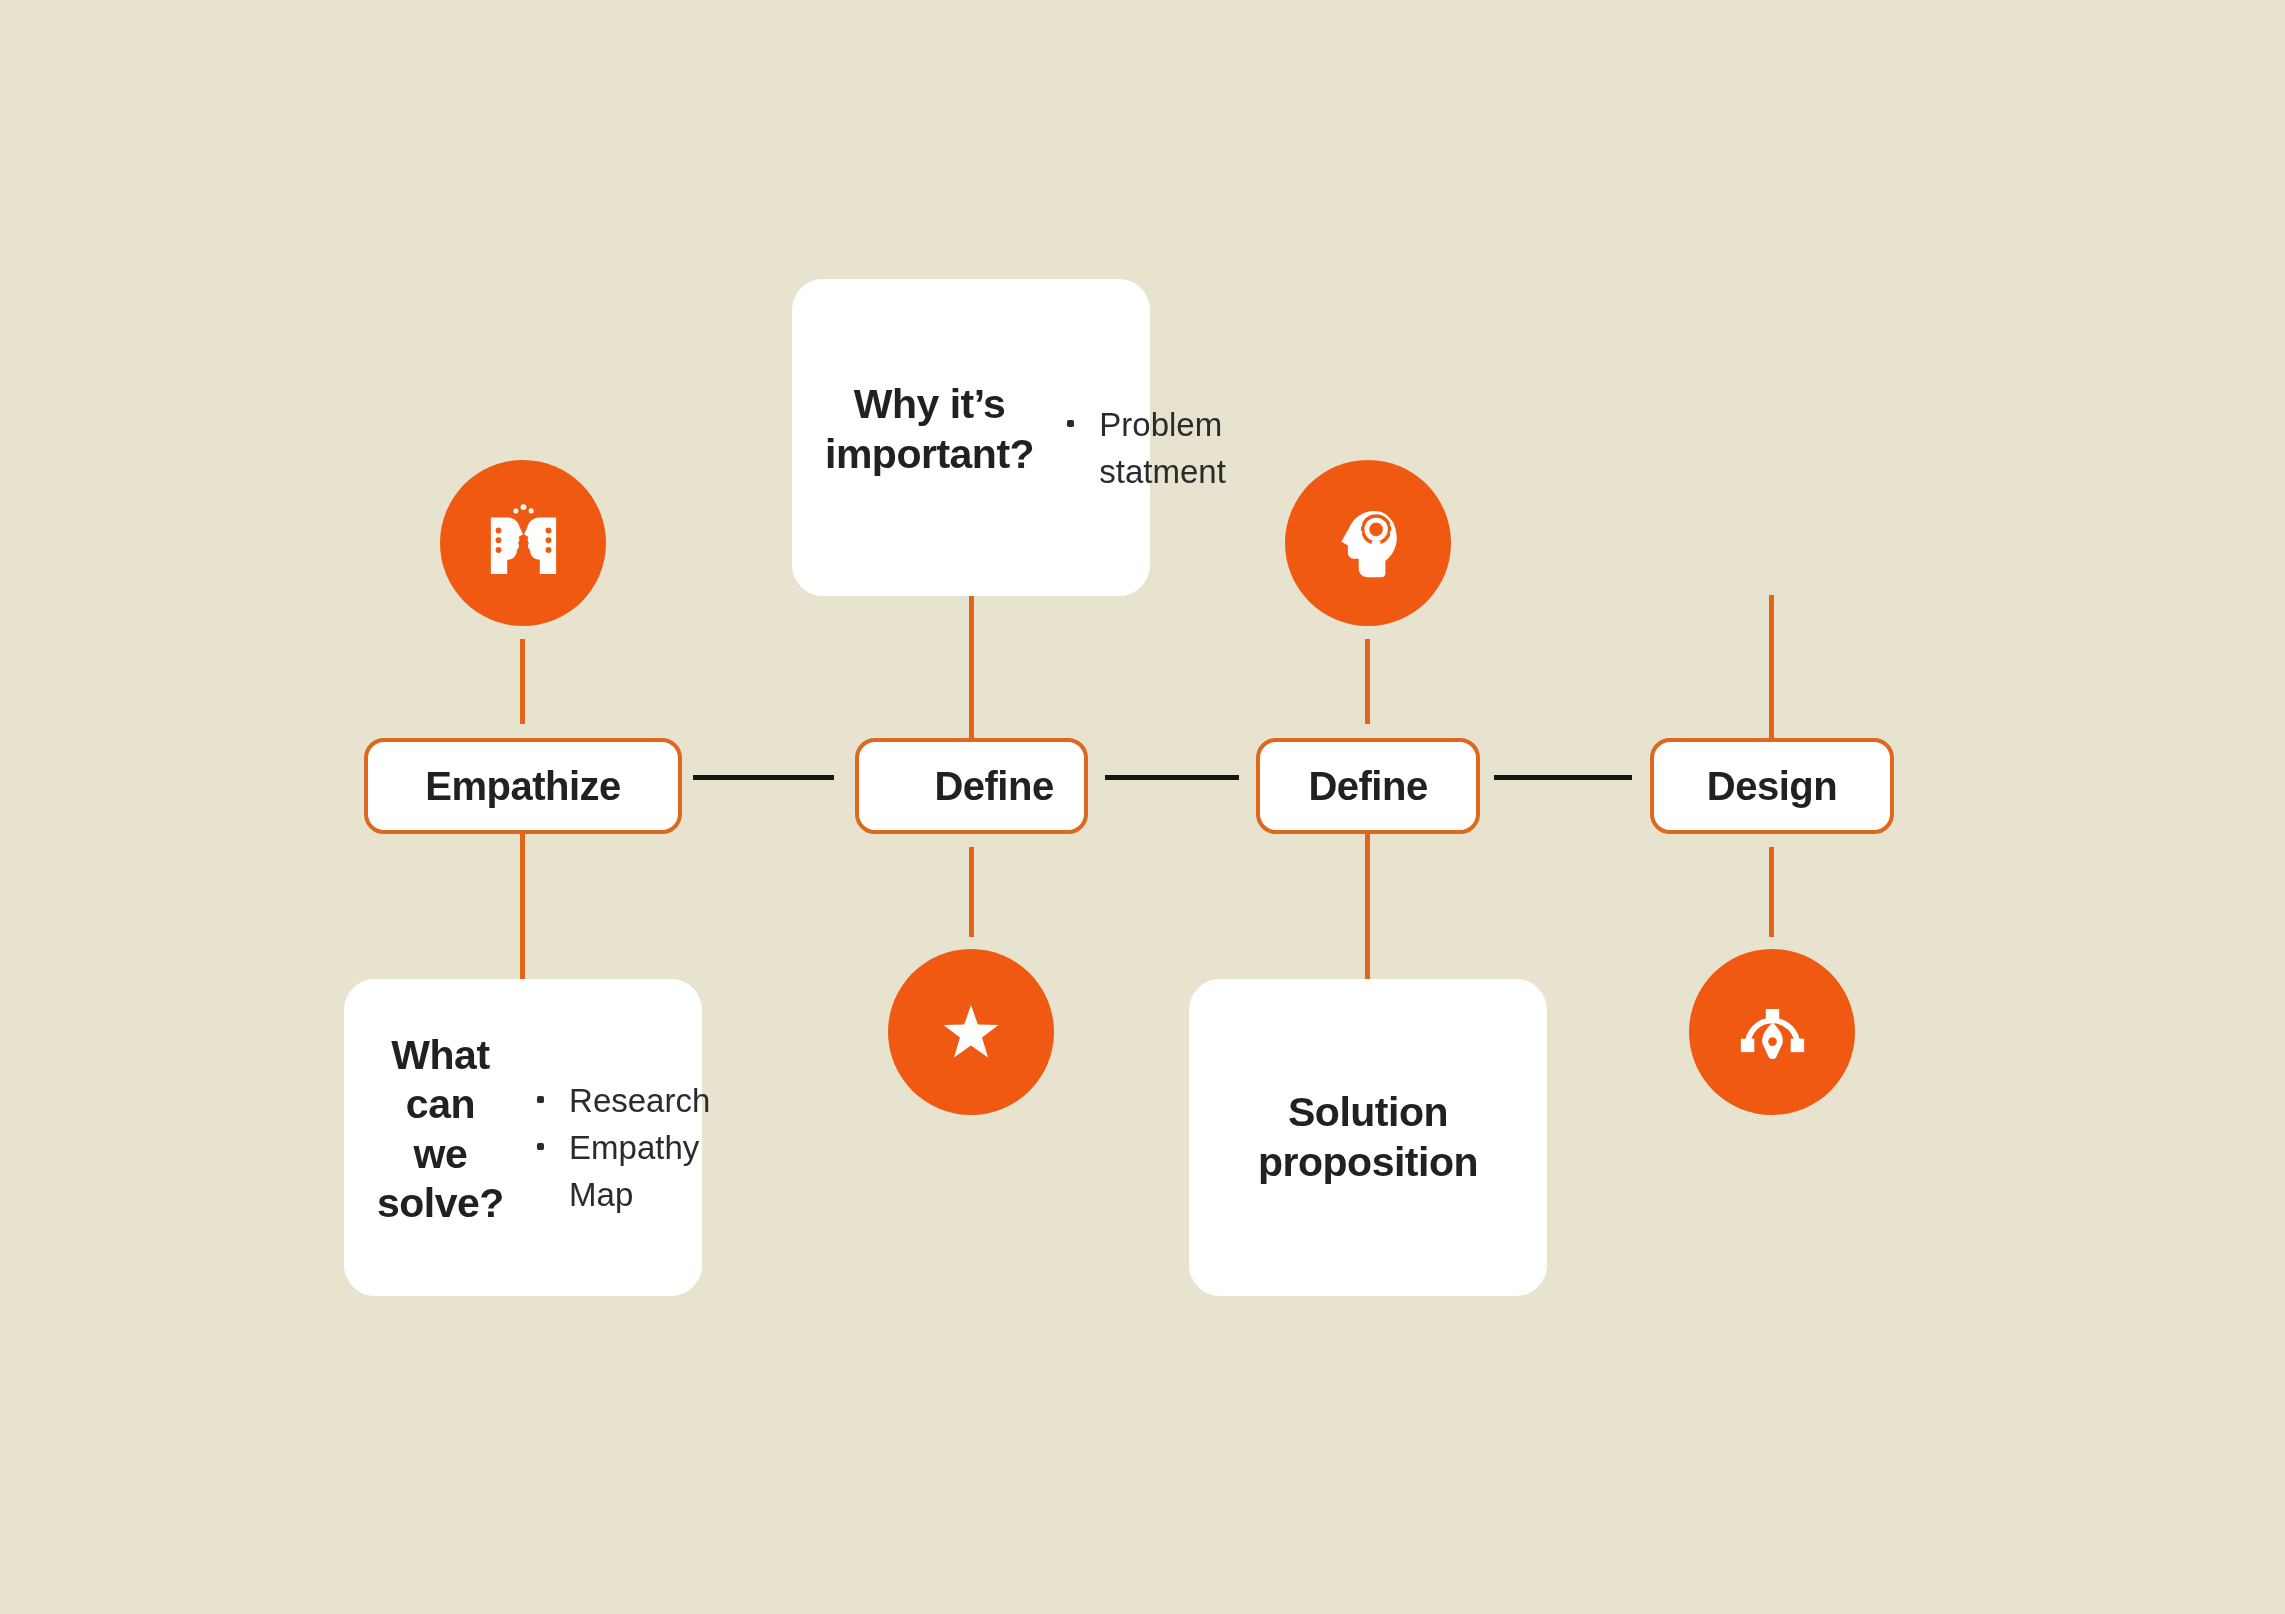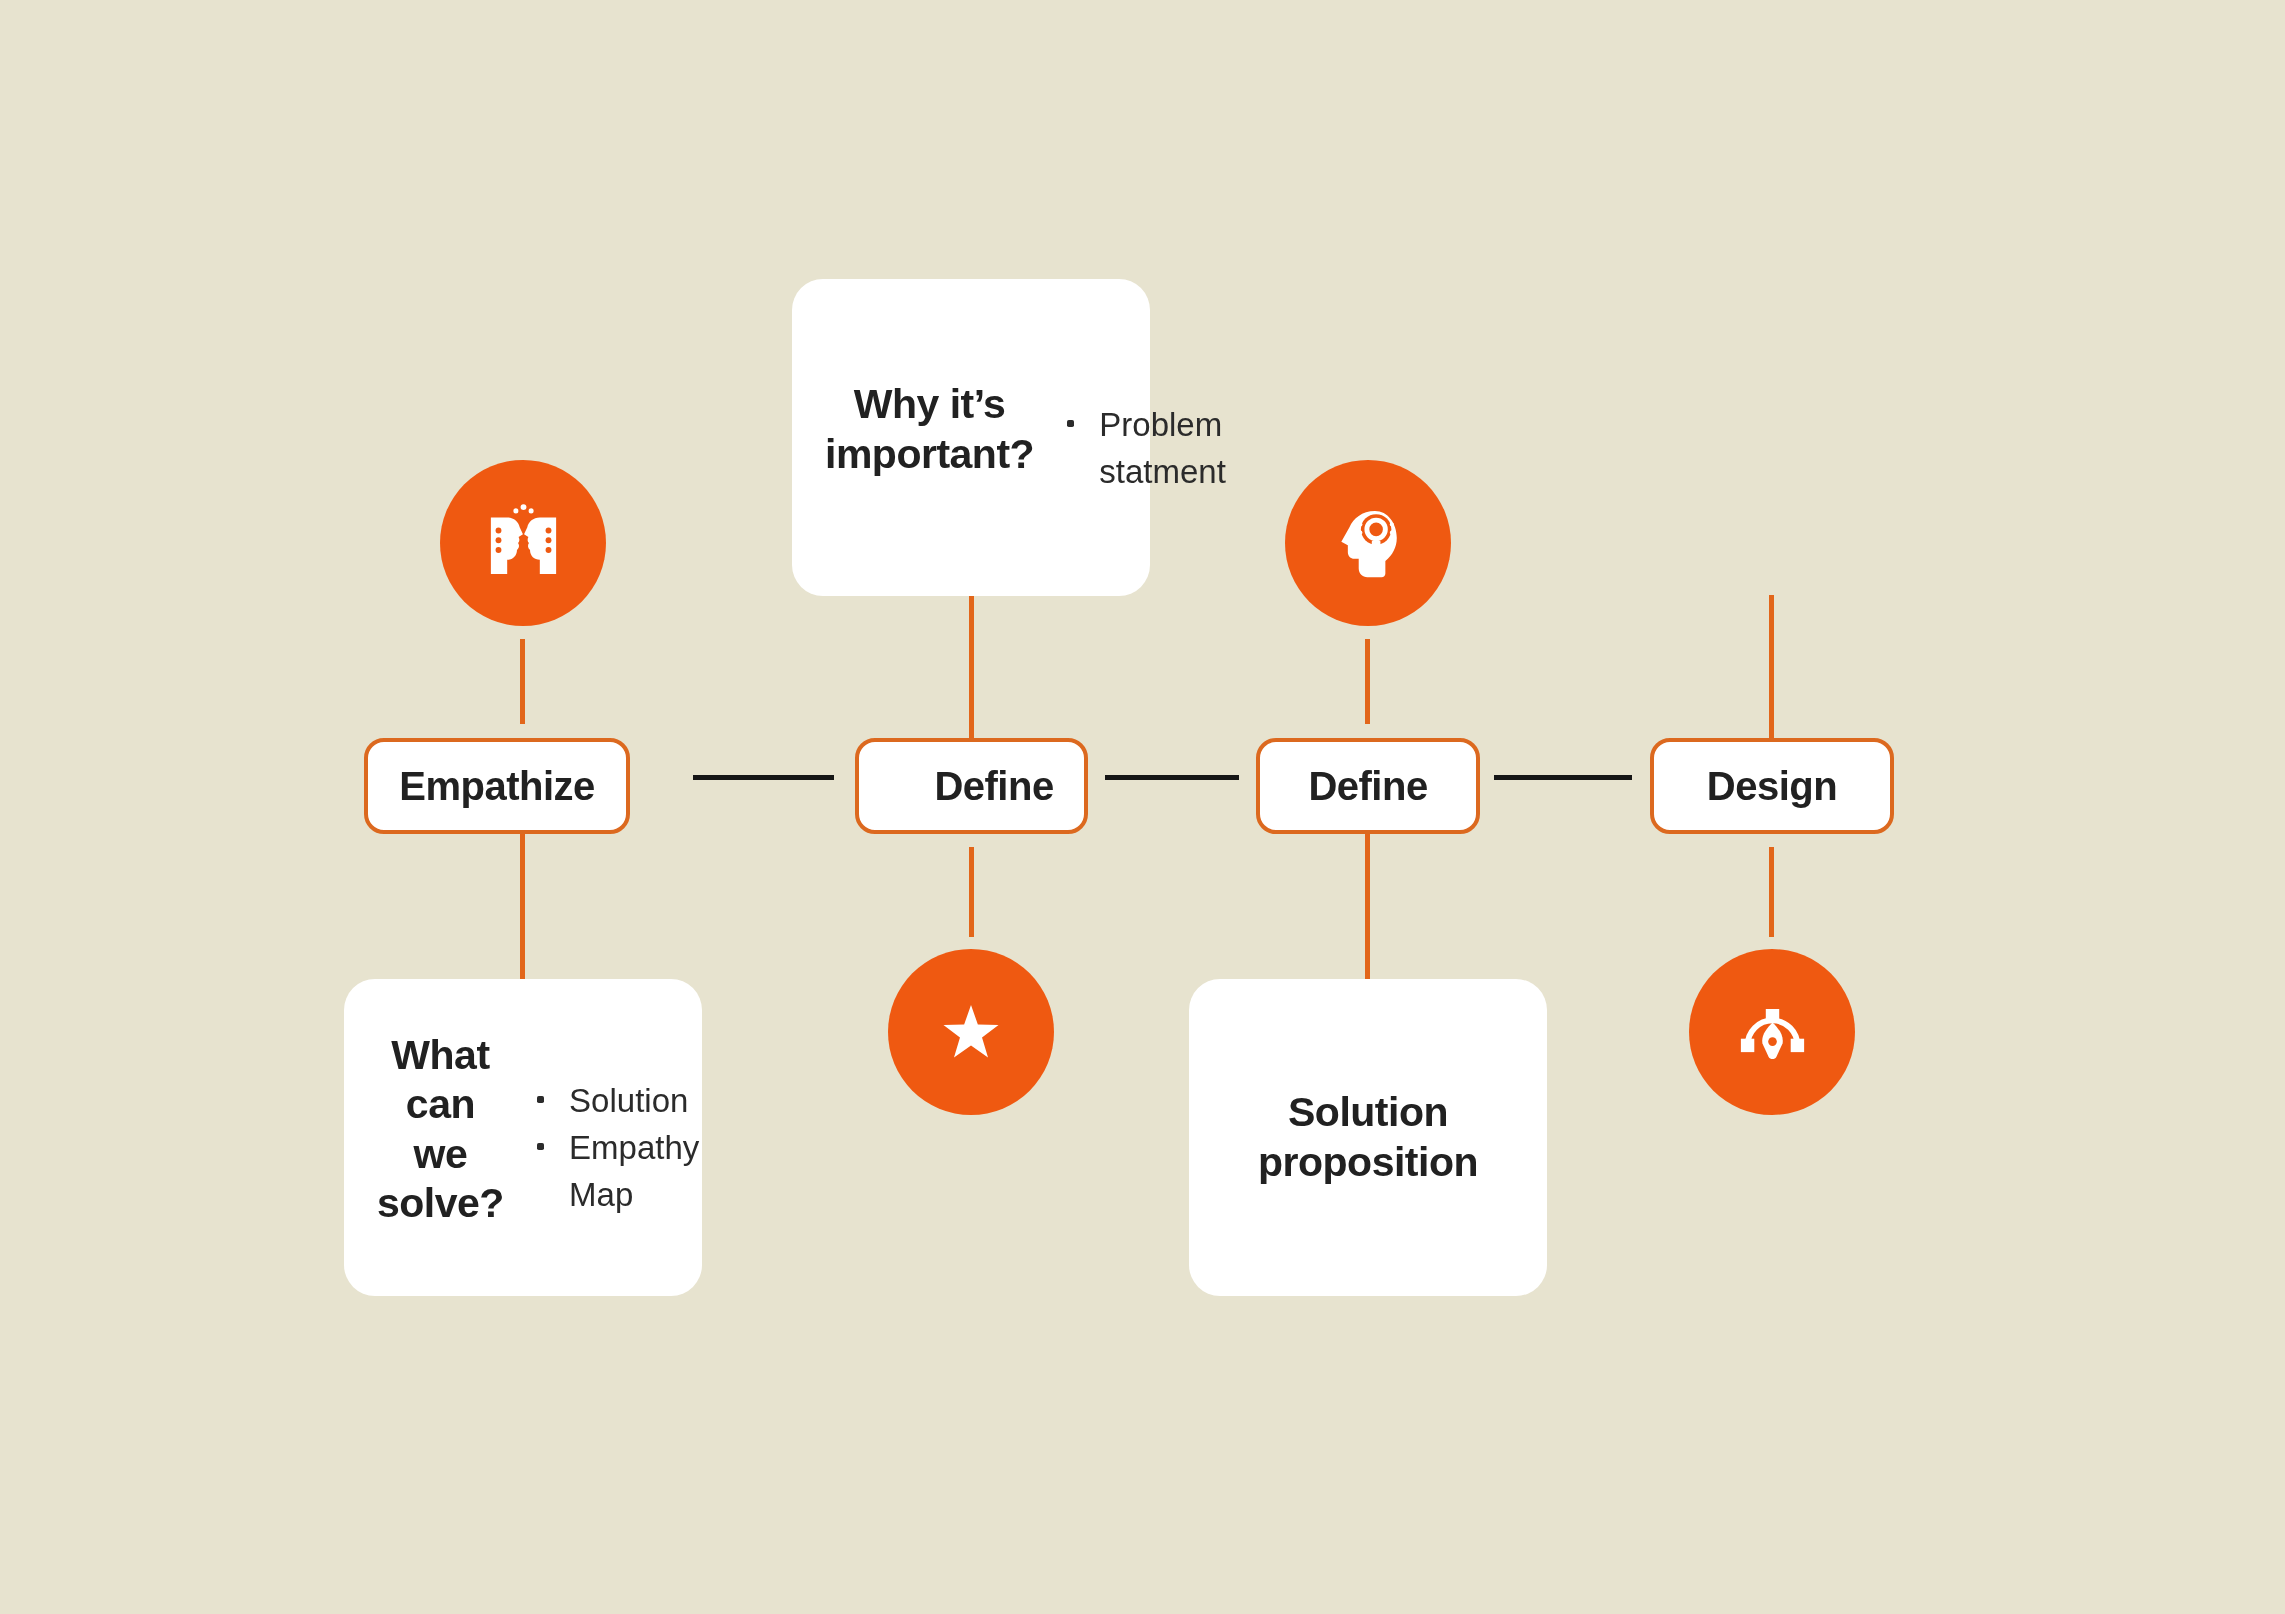--- a/index.html
+++ b/index.html
@@ -9,21 +9,21 @@
   *{margin:0;padding:0;box-sizing:border-box;}
   html,body{width:2285px;height:1615px;}
   body{background:var(--bg);font-family:"Liberation Sans",sans-serif;overflow:hidden;}
   #canvas{position:relative;width:2285px;height:1615px;background:var(--bg);}
 
   
   .stage{position:absolute;top:738px;height:96px;background:var(--card);
     border:4.5px solid var(--border-orange);border-radius:20px;display:flex;
     align-items:center;justify-content:center;font-size:40px;font-weight:700;
     color:var(--text);letter-spacing:-0.5px;}
-  .stage.s1{left:364px;width:266px;text-align:right;}
+  .stage.s1{left:364px;width:318px;text-align:right;}
   .stage.s2{left:855px;width:233px;padding-left:45px;}
   .stage.s3{left:1256px;width:224px;}
   .stage.s4{left:1650px;width:244px;}
 
   
   .circle{position:absolute;width:166px;height:166px;border-radius:50%;
     background:var(--orange);display:flex;align-items:center;justify-content:center;}
   .circle.c1{left:440px;top:460px;}
   .circle.c3{left:1285px;top:460px;}
   .circle.c2b{left:888px;top:949px;}
@@ -159,21 +159,21 @@
       </li>
     </ul>
   </div>
 
 
   <div class="card whatcard">
     <h3>What can we solve?</h3>
     <ul class="bullets">
       <li>
         <span class="dot"></span>
-        <span>Solution</span>
+        <span>Research</span>
       </li>
       <li>
         <span class="dot"></span>
         <span>Empathy Map</span>
       </li>
     </ul>
   </div>
 
   <div class="card solutioncard">
     <h3>Solution proposition</h3>

